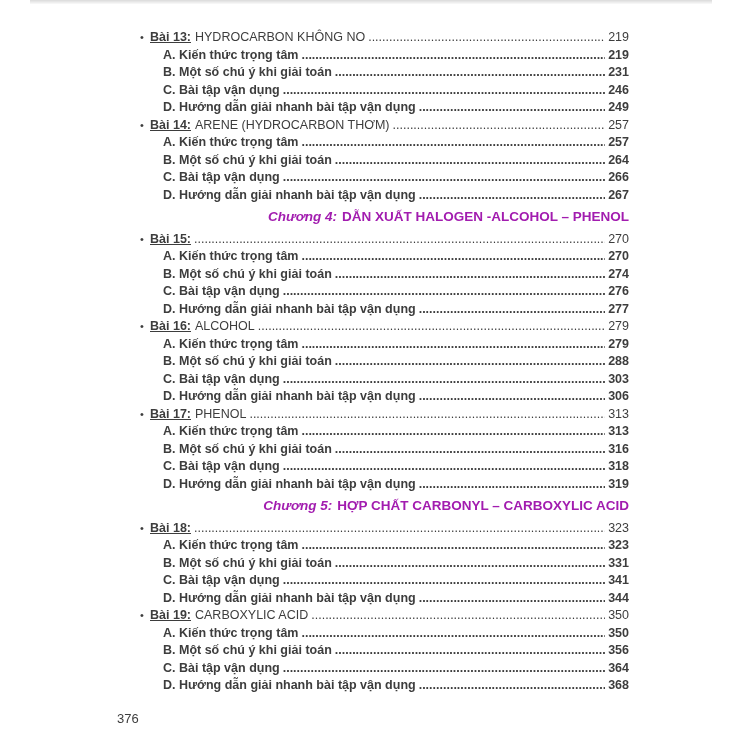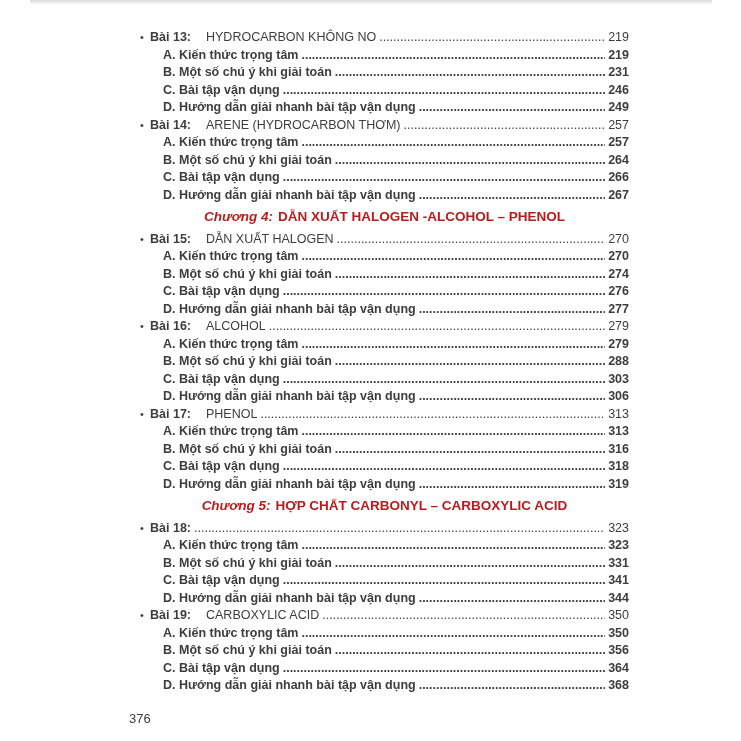--- a/index.html
+++ b/index.html
@@ -37,54 +37,55 @@
     line-height: 17.5px;
     font-size: 12.5px;
     white-space: nowrap;
   }
   .row .bullet {
     width: 10px;
     font-size: 11px;
   }
   .row.lesson .prefix {
     font-weight: 700;
+    text-decoration: underline;
   }
   .row .title {
-    margin-left: 15px;
+    margin-left: 4px;
     text-align: right;
   }
   .row.sub {
     padding-left: 23px;
     font-weight: bold;
   }
   .leader {
     flex: 1;
     overflow: hidden;
     margin: 0 3px 0 3px;
     min-width: 10px;
   }
   .pageno {
     text-align: center;
   }
   .chapter {
-    text-align: center;
+    text-align: right;
     font-size: 13.5px;
     font-weight: 700;
-    color: #b91c1c;
+    color: #a21caf;
     line-height: 17.5px;
     margin: 4px 0 5px 0;
     white-space: nowrap;
   }
   .chapter .chapter-prefix {
     font-style: italic;
     margin-right: 5px;
   }
   .footer-page-number {
     position: absolute;
-    left: 129px;
+    left: 117px;
     top: 710px;
     font-size: 13px;
     color: #3d3d3d;
     line-height: 17px;
   }
 </style>
 </head>
 <body>
 
 <div class="sheet">
@@ -141,21 +142,20 @@
       </div>
       <div class="row sub">
         <span class="sublabel">D. Hướng dẫn giải nhanh bài tập vận dụng</span>
         <span class="leader">................................................................................................................................................................................................................................................</span>
         <span class="pageno">267</span>
       </div>
       <div class="chapter"><span class="chapter-prefix">Chương 4:</span><span class="chapter-title">DẪN XUẤT HALOGEN -ALCOHOL – PHENOL</span></div>
       <div class="row lesson">
         <span class="bullet">•</span>
         <span class="prefix">Bài 15:</span>
-        <span class="title">DẪN XUẤT HALOGEN</span>
         <span class="leader">................................................................................................................................................................................................................................................</span>
         <span class="pageno">270</span>
       </div>
       <div class="row sub">
         <span class="sublabel">A. Kiến thức trọng tâm</span>
         <span class="leader">................................................................................................................................................................................................................................................</span>
         <span class="pageno">270</span>
       </div>
       <div class="row sub">
         <span class="sublabel">B. Một số chú ý khi giải toán</span>

